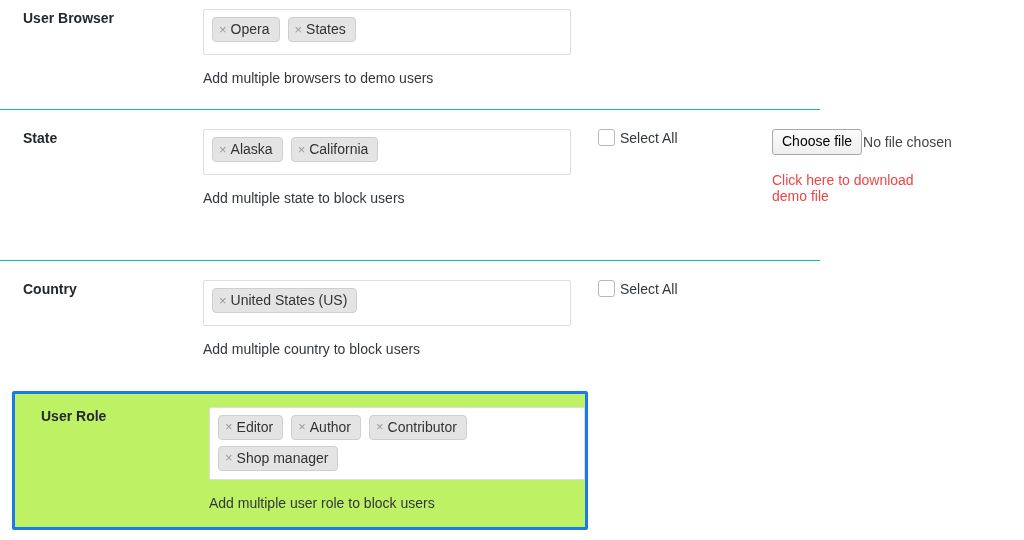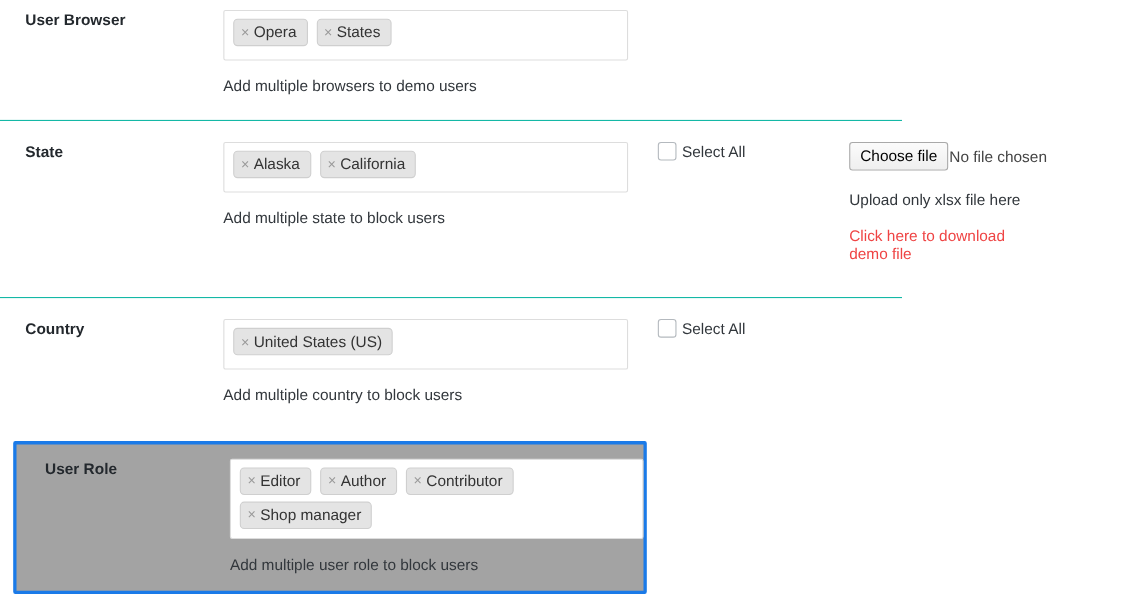--- a/index.html
+++ b/index.html
@@ -159,21 +159,21 @@
     text-decoration: none;
   }
 
   
   .row.highlighted {
     border-top: none;
     margin: 0 0 0 12px;
     width: 576px;
     border: 3px solid #1a7ae8;
     border-radius: 2px;
-    background: #a3a3a3;
+    background: #bef264;
   }
   .row.highlighted .row-label-cell {
     width: 194px;
     flex: 0 0 194px;
     padding-left: 26px;
   }
   .row.highlighted .row-field-cell {
     flex: 0 0 376px;
     width: 376px;
     padding-right: 0;
@@ -242,21 +242,20 @@
         <span class="checkbox"></span>
         <span class="select-all-label">Select All</span>
       </label>
     </div>
 
     <div class="row-upload-cell">
       <div class="file-input-row">
         <button class="choose-file-btn">Choose file</button>
         <span class="no-file-text">No file chosen</span>
       </div>
-      <div class="upload-note">Upload only xlsx file here</div>
       <a href="#" class="demo-link">Click here to download demo file</a>
     </div>
   </div>
 
   <div class="row" id="row-country">
 
     <div class="row-label-cell">
       <span class="row-label">Country</span>
     </div>
 

